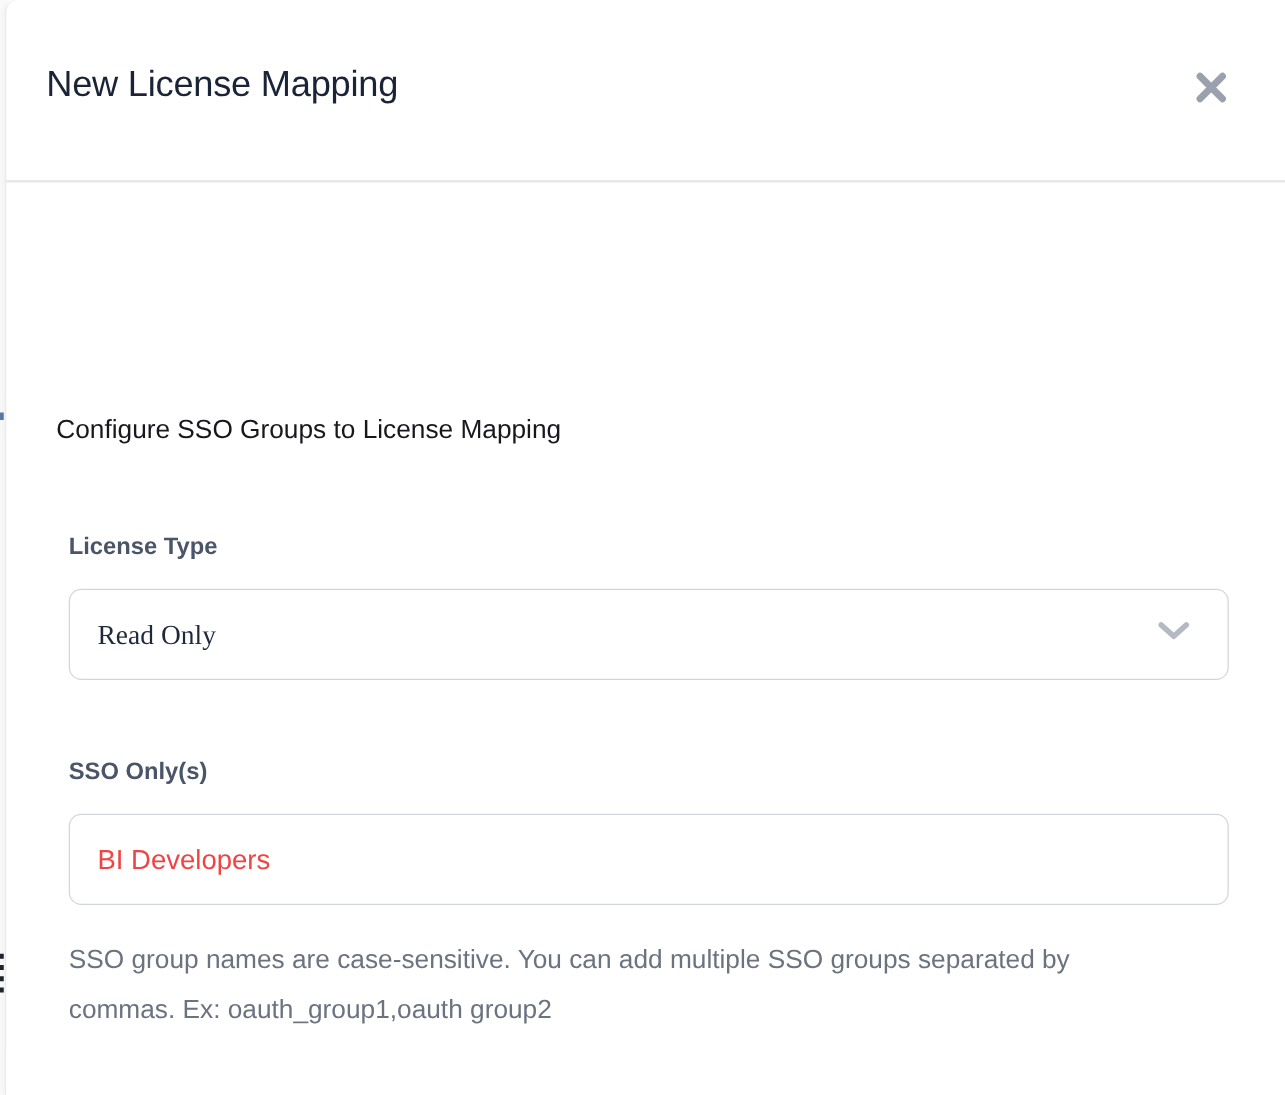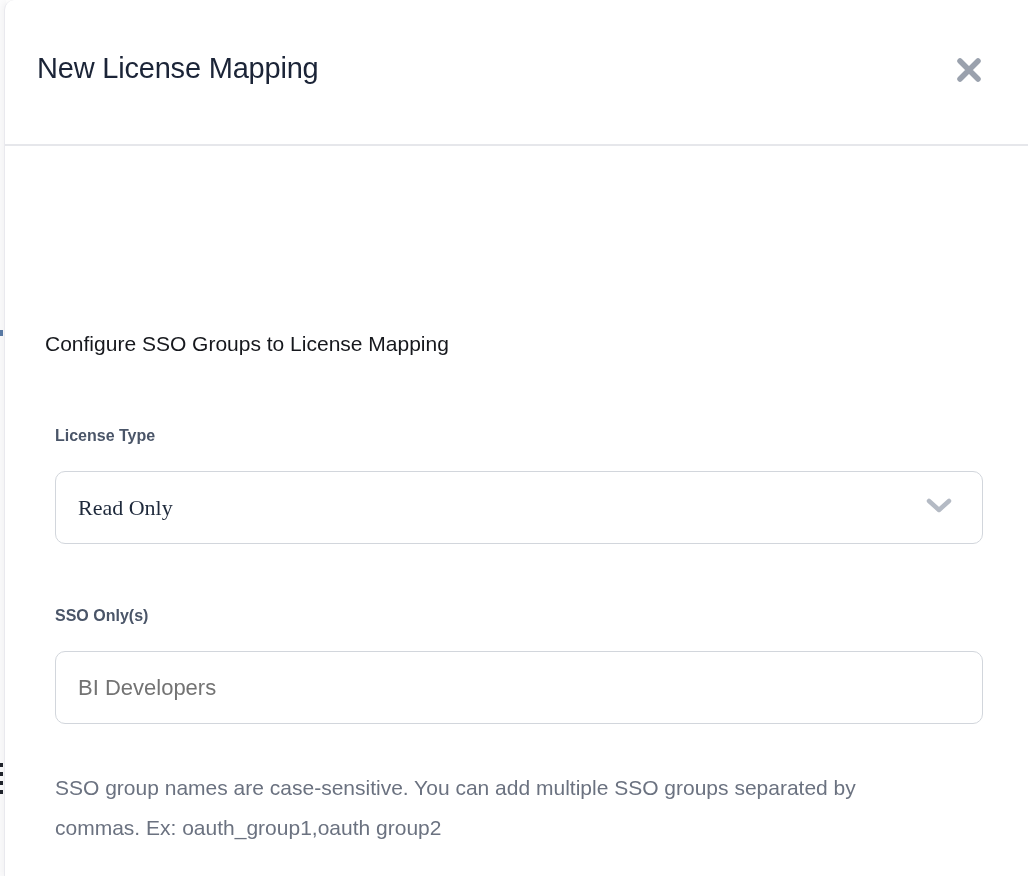--- a/index.html
+++ b/index.html
@@ -78,21 +78,21 @@
     position: absolute;
     left: 40px; top: 186px;
     font-size: 21px;
     font-weight: 400;
     color: #16181d;
   }
 
   .field-label {
     position: absolute;
     left: 50px;
-    font-size: 16px;
+    font-size: 19px;
     font-weight: 700;
     color: #4a5568;
   }
   .label-license { top: 281px; }
   .label-sso { top: 461px; }
 
   .field-box {
     position: absolute;
     left: 50px;
     width: 928px;
@@ -115,35 +115,34 @@
   }
 
   .text-input {
     width: 100%;
     height: 100%;
     border: none;
     outline: none;
     background: transparent;
     font-family: "Liberation Sans", "DejaVu Sans", sans-serif;
     font-size: 22px;
-    color: #737373;
+    color: #ef4444;
     padding: 0 22px;
     border-radius: 10px;
   }
 
   .chevron-icon { flex: 0 0 auto; margin-right: 8px; }
 
   .help-text {
     position: absolute;
     left: 50px; top: 602px;
     width: 840px;
     font-size: 21px;
     line-height: 40px;
     color: #6b7280;
-    margin-top: 20px;
   }
 </style>
 </head>
 <body>
 
 <div class="page-behind">
   <div class="behind-dash blue"></div>
   <div class="behind-dash d1"></div>
   <div class="behind-dash d2"></div>
   <div class="behind-dash d3"></div>

